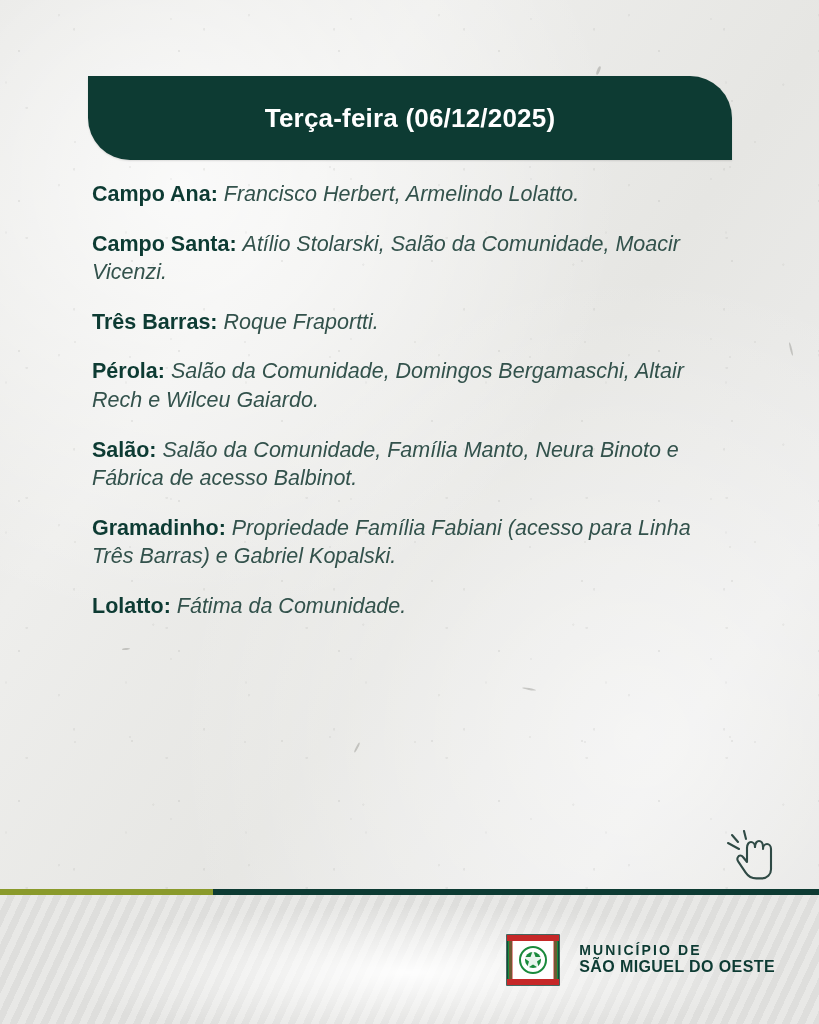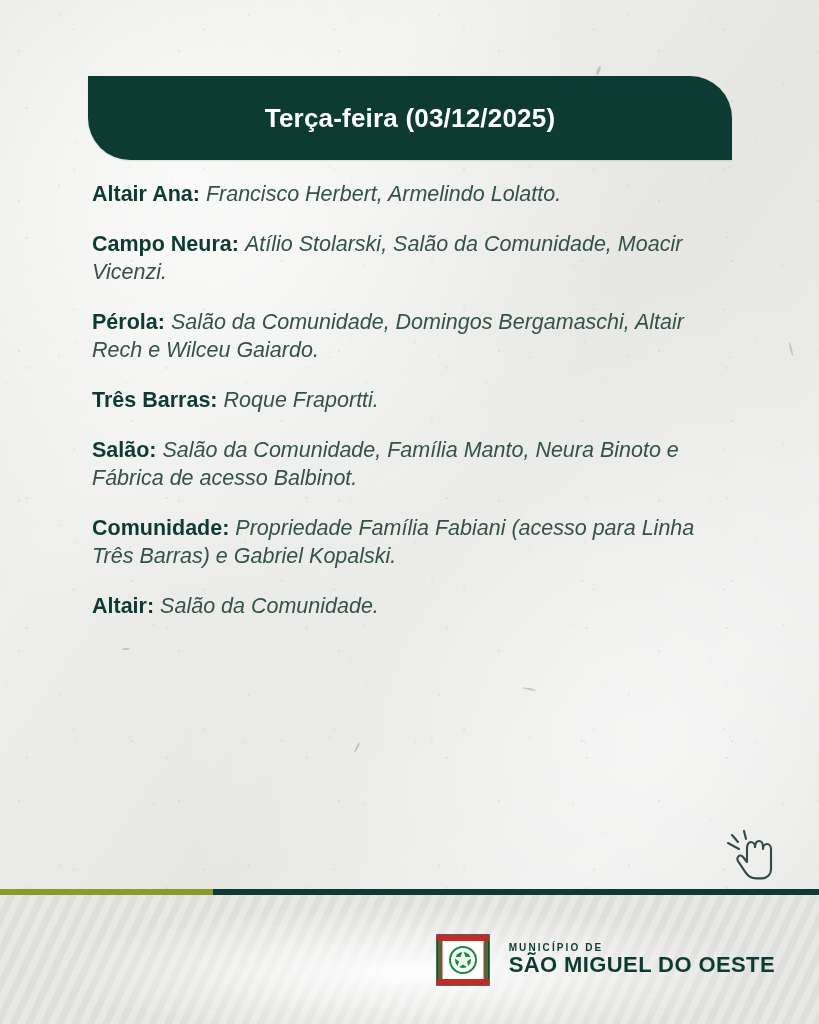--- a/index.html
+++ b/index.html
@@ -146,76 +146,76 @@
     height: 56px;
     flex: 0 0 auto;
   }
   .brand-text {
     display: flex;
     flex-direction: column;
     justify-content: center;
     line-height: 1.1;
   }
   .brand-top {
-    font-size: 10px;
+    font-size: 14px;
     font-weight: bold;
     letter-spacing: 2.1px;
     color: #0d3b33;
   }
   .brand-main {
-    font-size: 22px;
+    font-size: 16px;
     font-weight: bold;
     letter-spacing: 0.4px;
     color: #0d3b33;
     text-align: center;
   }
 </style>
 </head>
 <body>
 
 <div class="poster">
   <div class="texture"></div>
   <div class="speck s1"></div>
   <div class="speck s2"></div>
   <div class="speck s3"></div>
   <div class="speck s4"></div>
   <div class="speck s5"></div>
 
   <div class="banner">
-    <div class="banner-title">Terça-feira (03/12/2025)</div>
+    <div class="banner-title">Terça-feira (06/12/2025)</div>
   </div>
 
   <div class="entries">
     <div class="entry">
-      <span class="loc">Altair Ana:</span>
+      <span class="loc">Campo Ana:</span>
       <span class="names">Francisco Herbert, Armelindo Lolatto.</span>
     </div>
     <div class="entry">
-      <span class="loc">Campo Neura:</span>
+      <span class="loc">Campo Santa:</span>
       <span class="names">Atílio Stolarski, Salão da Comunidade, Moacir Vicenzi.</span>
+    </div>
+    <div class="entry">
+      <span class="loc">Três Barras:</span>
+      <span class="names">Roque Fraportti.</span>
     </div>
     <div class="entry">
       <span class="loc">Pérola:</span>
       <span class="names">Salão da Comunidade, Domingos Bergamaschi, Altair Rech e Wilceu Gaiardo.</span>
     </div>
     <div class="entry">
-      <span class="loc">Três Barras:</span>
-      <span class="names">Roque Fraportti.</span>
-    </div>
-    <div class="entry">
       <span class="loc">Salão:</span>
       <span class="names">Salão da Comunidade, Família Manto, Neura Binoto e Fábrica de acesso Balbinot.</span>
     </div>
     <div class="entry">
-      <span class="loc">Comunidade:</span>
+      <span class="loc">Gramadinho:</span>
       <span class="names">Propriedade Família Fabiani (acesso para Linha Três Barras) e Gabriel Kopalski.</span>
     </div>
     <div class="entry">
-      <span class="loc">Altair:</span>
-      <span class="names">Salão da Comunidade.</span>
+      <span class="loc">Lolatto:</span>
+      <span class="names">Fátima da Comunidade.</span>
     </div>
   </div>
 
   <div class="clap">
     <svg viewBox="0 0 58 62" width="58" height="62" fill="none" stroke="#2f4a45" stroke-width="2.1" stroke-linecap="round" stroke-linejoin="round">
       <path d="M16 19 L5 13"></path>
       <path d="M15 12 L9 5"></path>
       <path d="M23 9 L21 1"></path>
       <path d="M24 18c0-4 2-6 4-6s4 2 4 5"></path>
       <path d="M32 17c0-4 2-6 4-6s4 2 4 6"></path>

